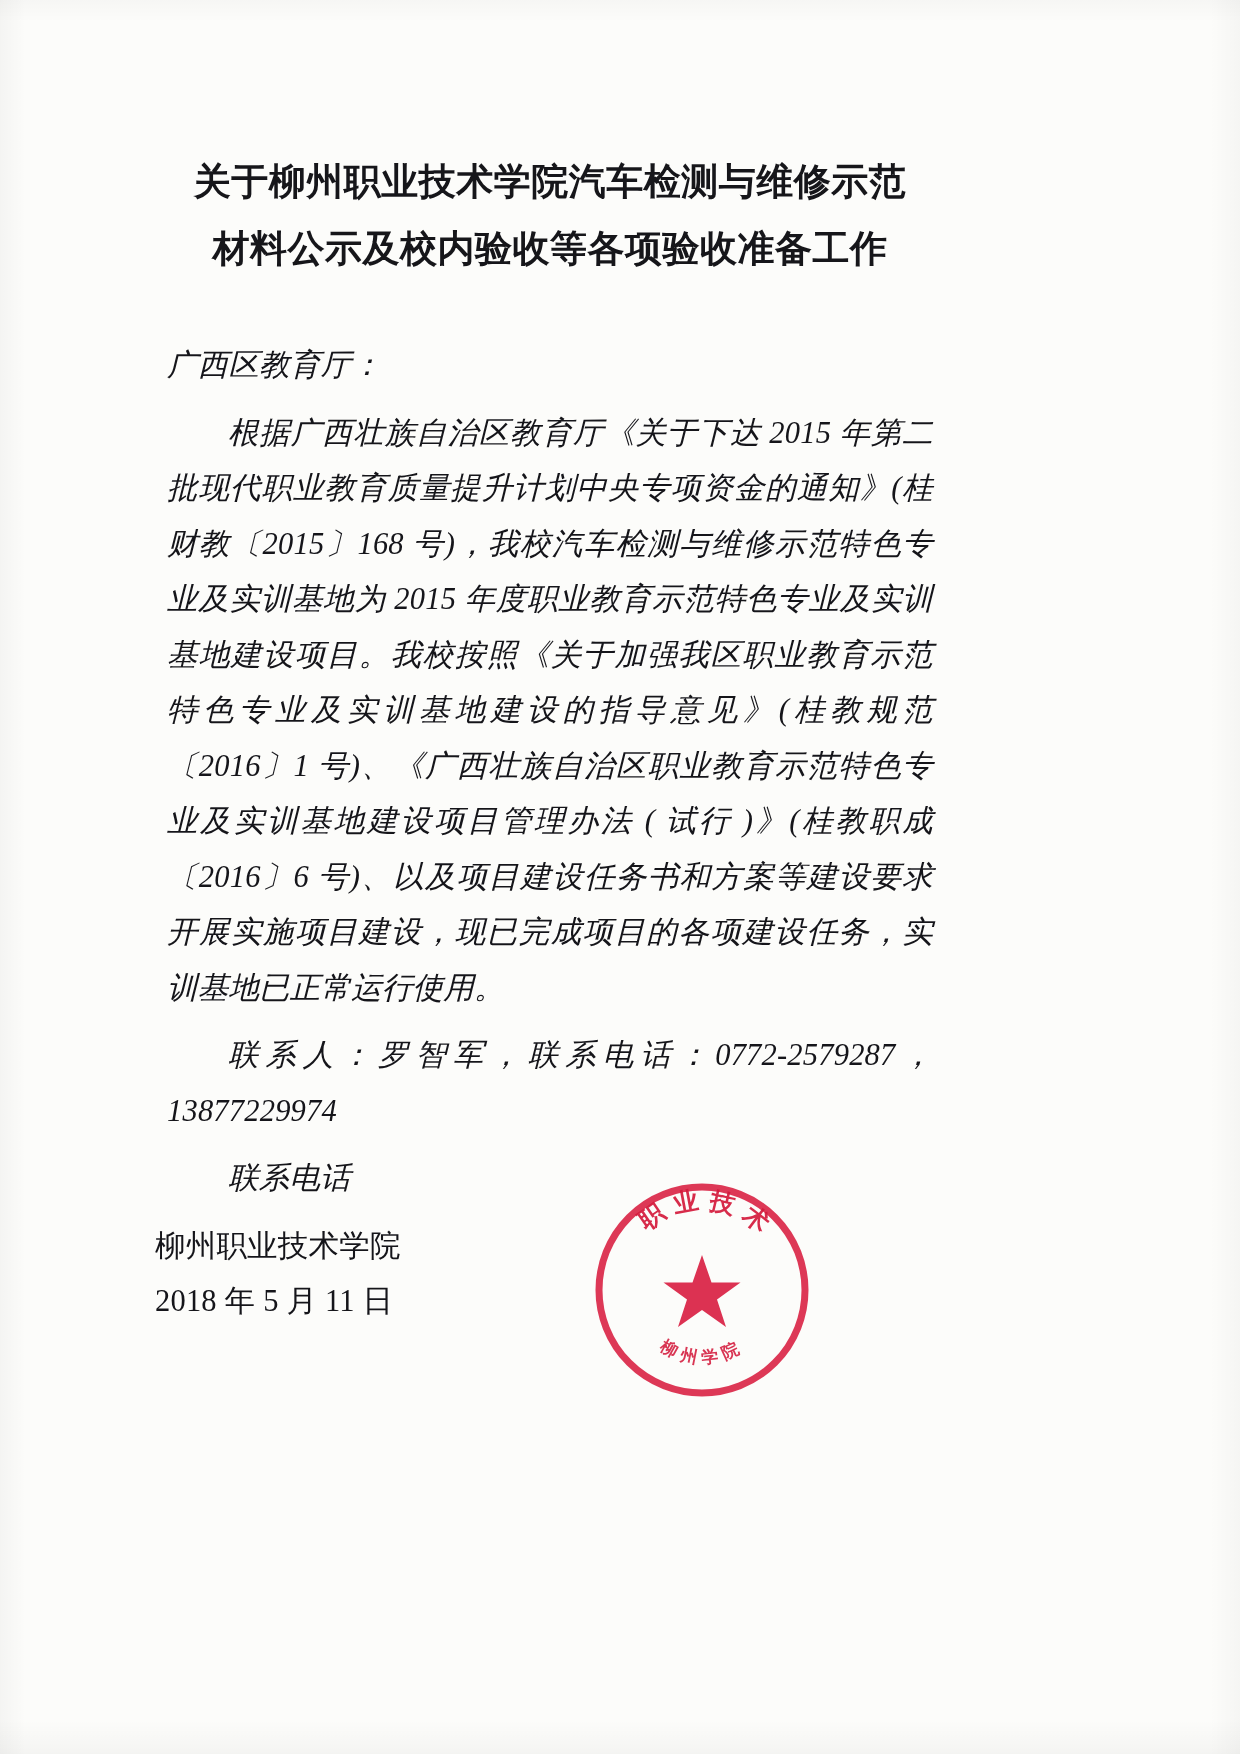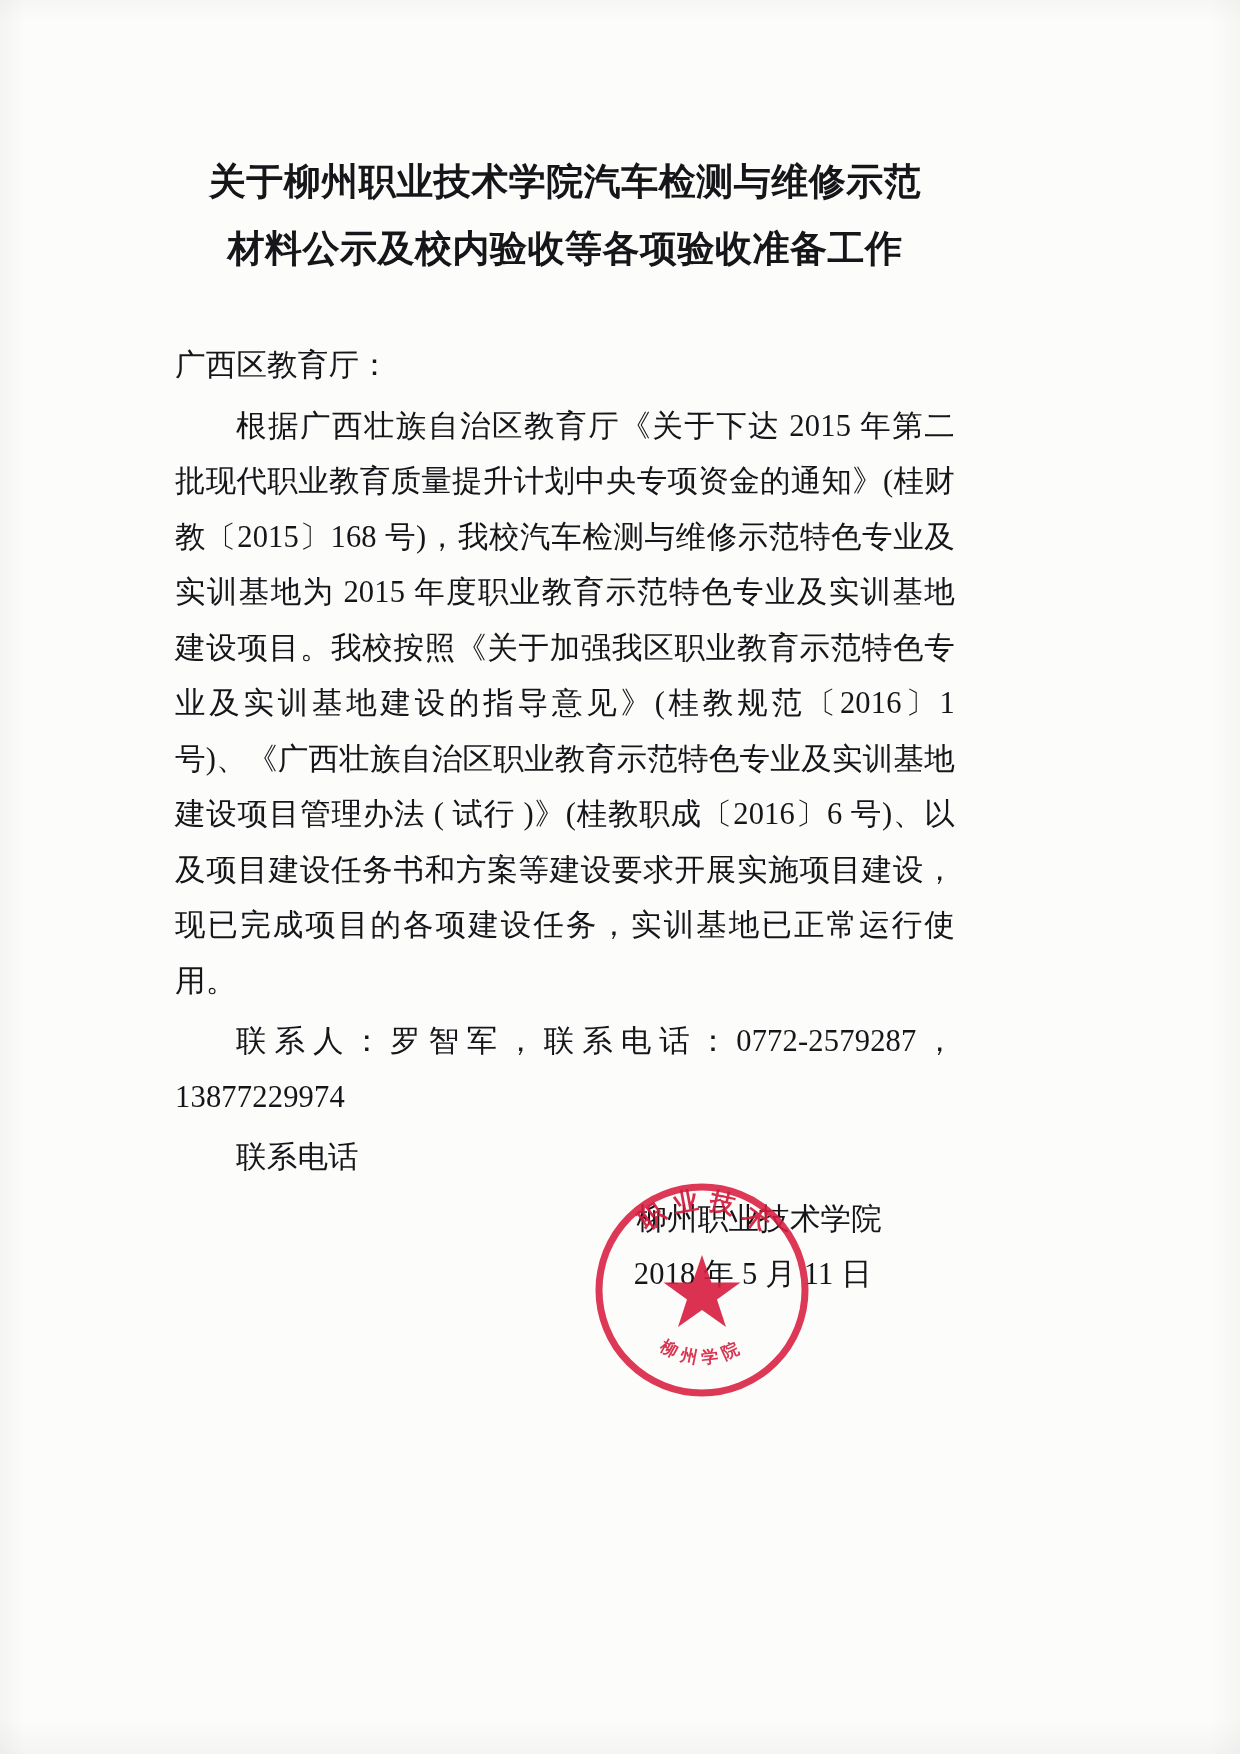--- a/index.html
+++ b/index.html
@@ -24,21 +24,21 @@
     background:
       linear-gradient(90deg, rgba(0,0,0,0.030) 0px, rgba(0,0,0,0.0) 26px),
       linear-gradient(270deg, rgba(0,0,0,0.028) 0px, rgba(0,0,0,0.0) 30px),
       linear-gradient(180deg, rgba(0,0,0,0.022) 0px, rgba(0,0,0,0.0) 22px),
       linear-gradient(0deg, rgba(0,0,0,0.030) 0px, rgba(0,0,0,0.0) 34px),
       #fcfcfa;
     pointer-events: none;
   }
   #content {
     position: absolute;
-    left: 170px;
+    left: 155px;
     top: 0;
     width: 790px;
   }
   .doc-title {
     font-family: "DejaVu Sans", "Liberation Sans", sans-serif;
     font-weight: bold;
     font-size: 37px;
     line-height: 67px;
     letter-spacing: 0.5px;
     color: #16161a;
@@ -52,36 +52,36 @@
     margin-top: 56px;
     color: #15151a;
     font-size: 30.5px;
     line-height: 55.5px;
     letter-spacing: 0.2px;
   }
   .salutation {
     margin: 0 0 0 0;
   }
   .para {
-    margin: 5px;
+    margin: 12px;
     text-align: justify;
     text-align-last: left;
     text-justify: inter-character;
+    font-style: italic;
   }
   .para.indent {
     text-indent: 2em;
   }
   .sig-block {
     margin-top: 6px;
     font-size: 30.5px;
     line-height: 55.5px;
     color: #15151a;
   }
   .sig-line {
-    text-align: right;
     padding-right: 78px;
     margin: 0;
     white-space: pre;
   }
   .sig-line.date {
     padding-right: 88px;
   }
   
   #seal {
     position: absolute;

